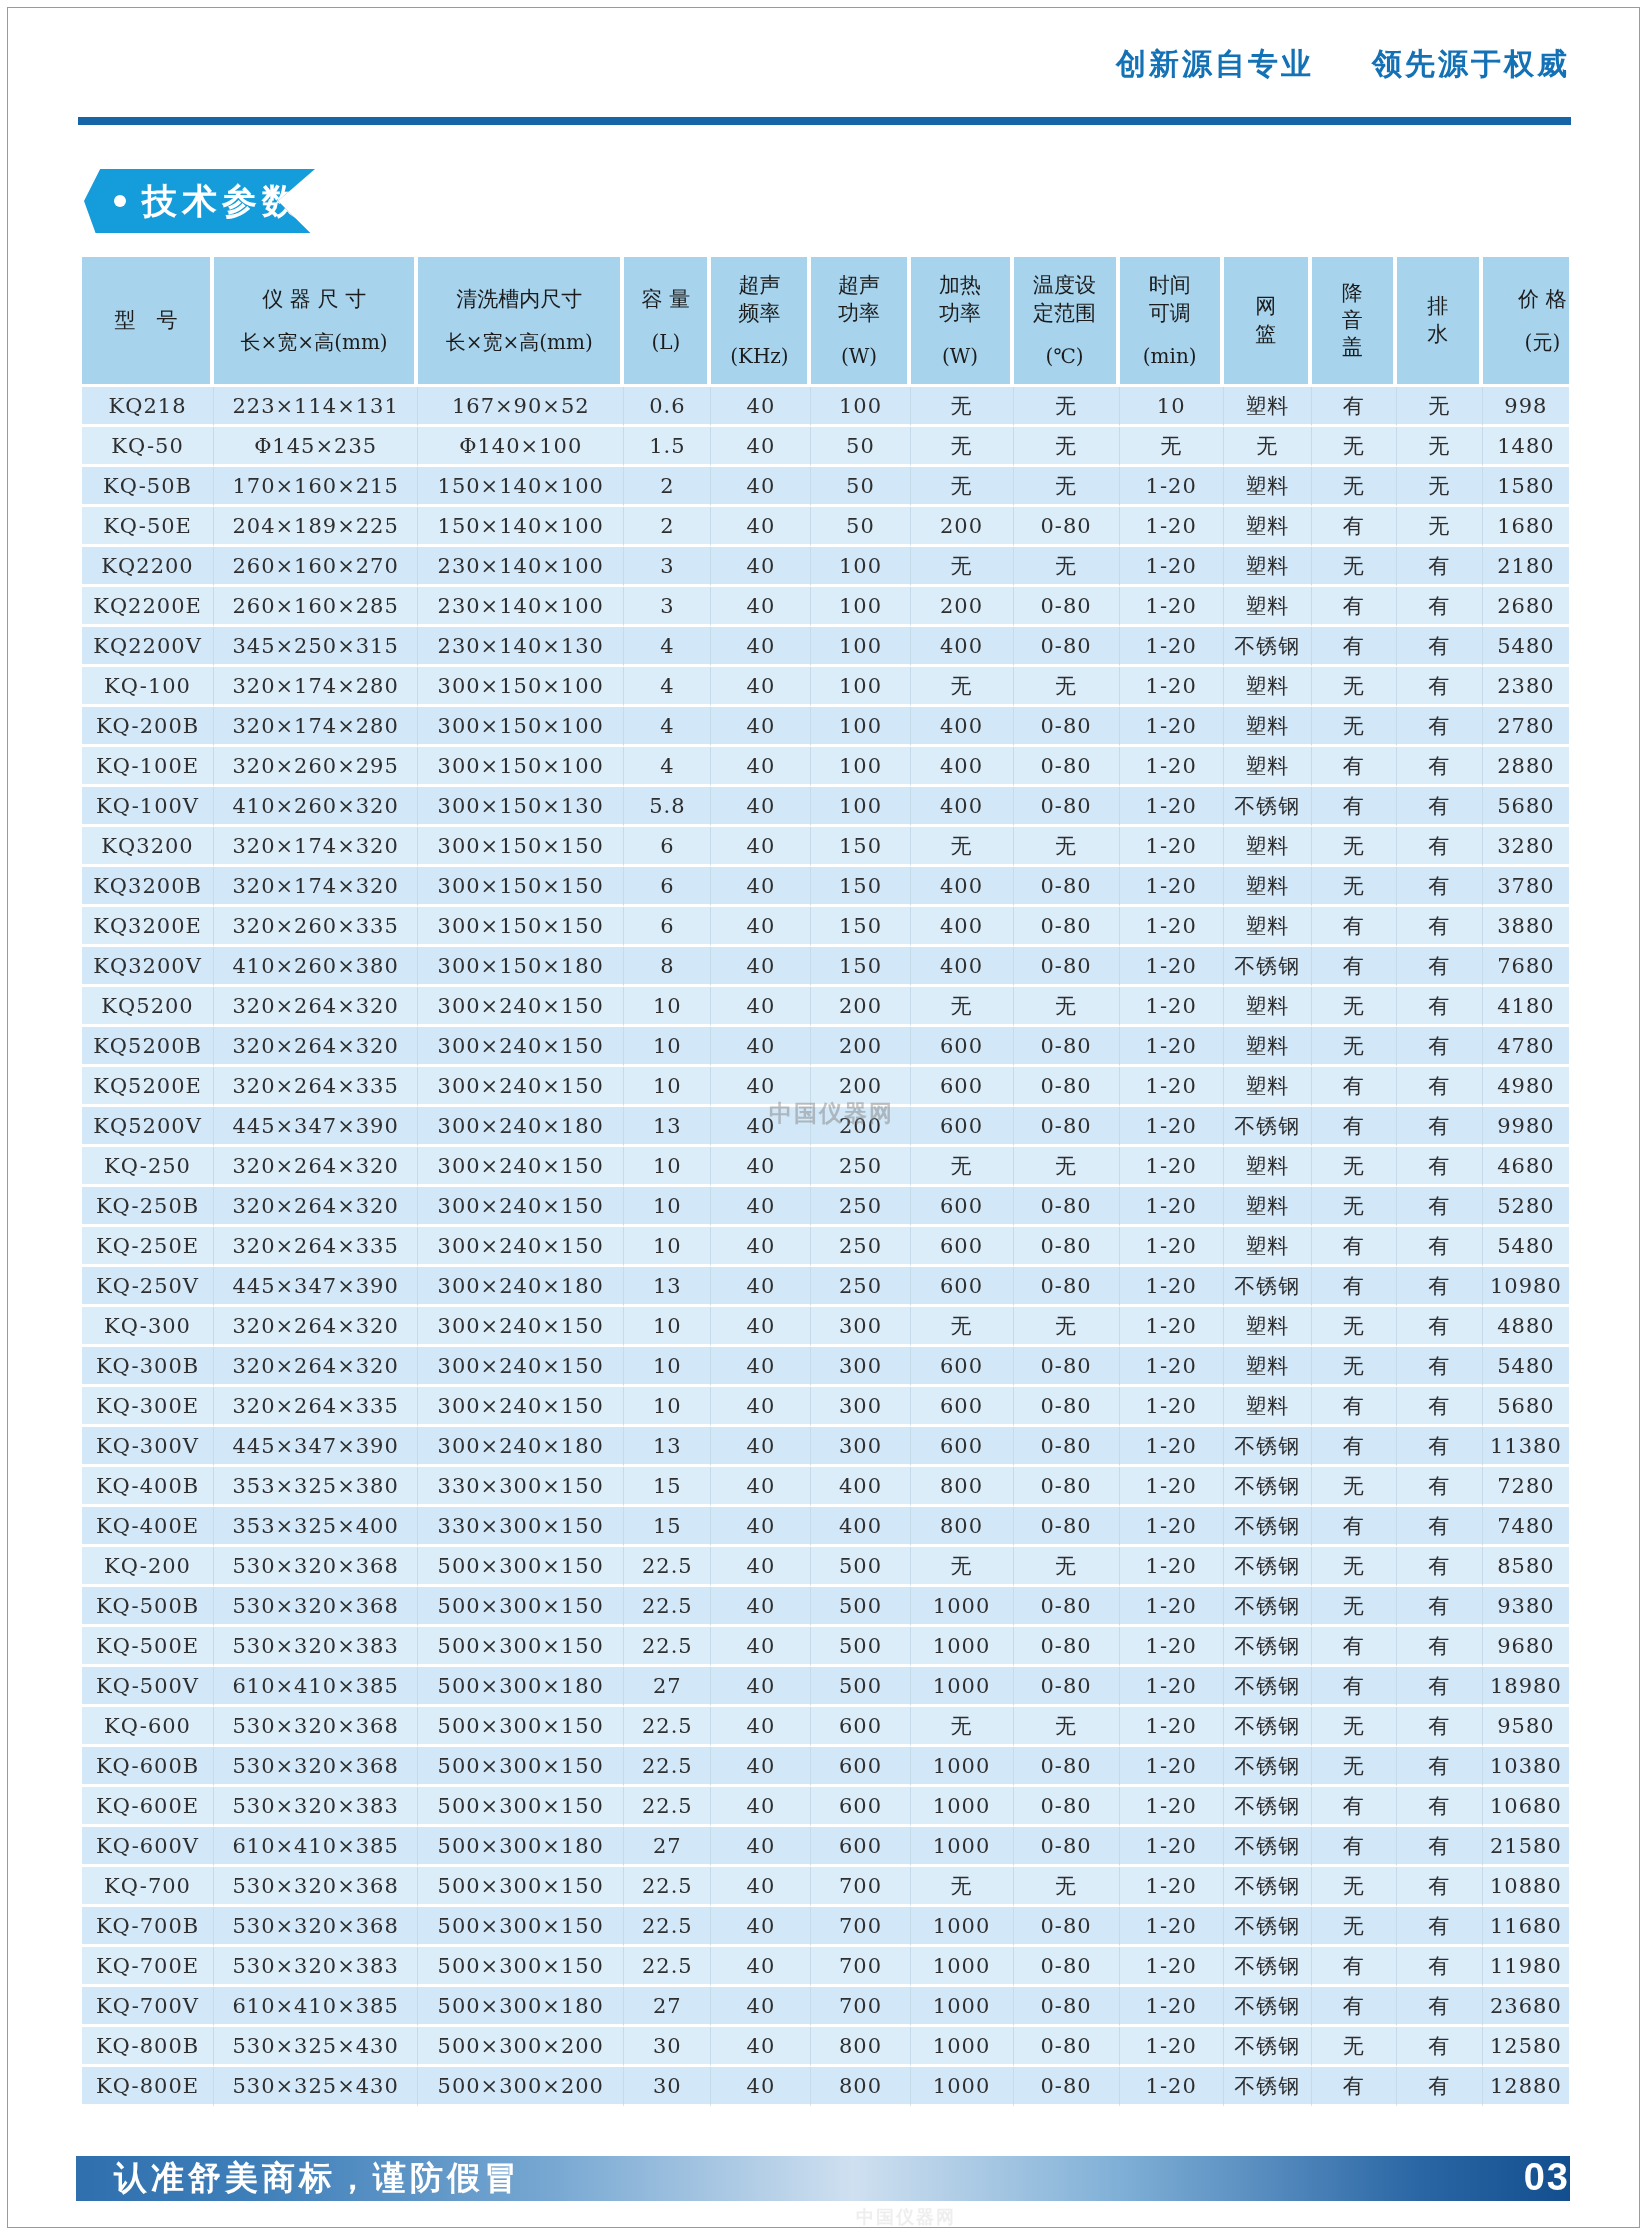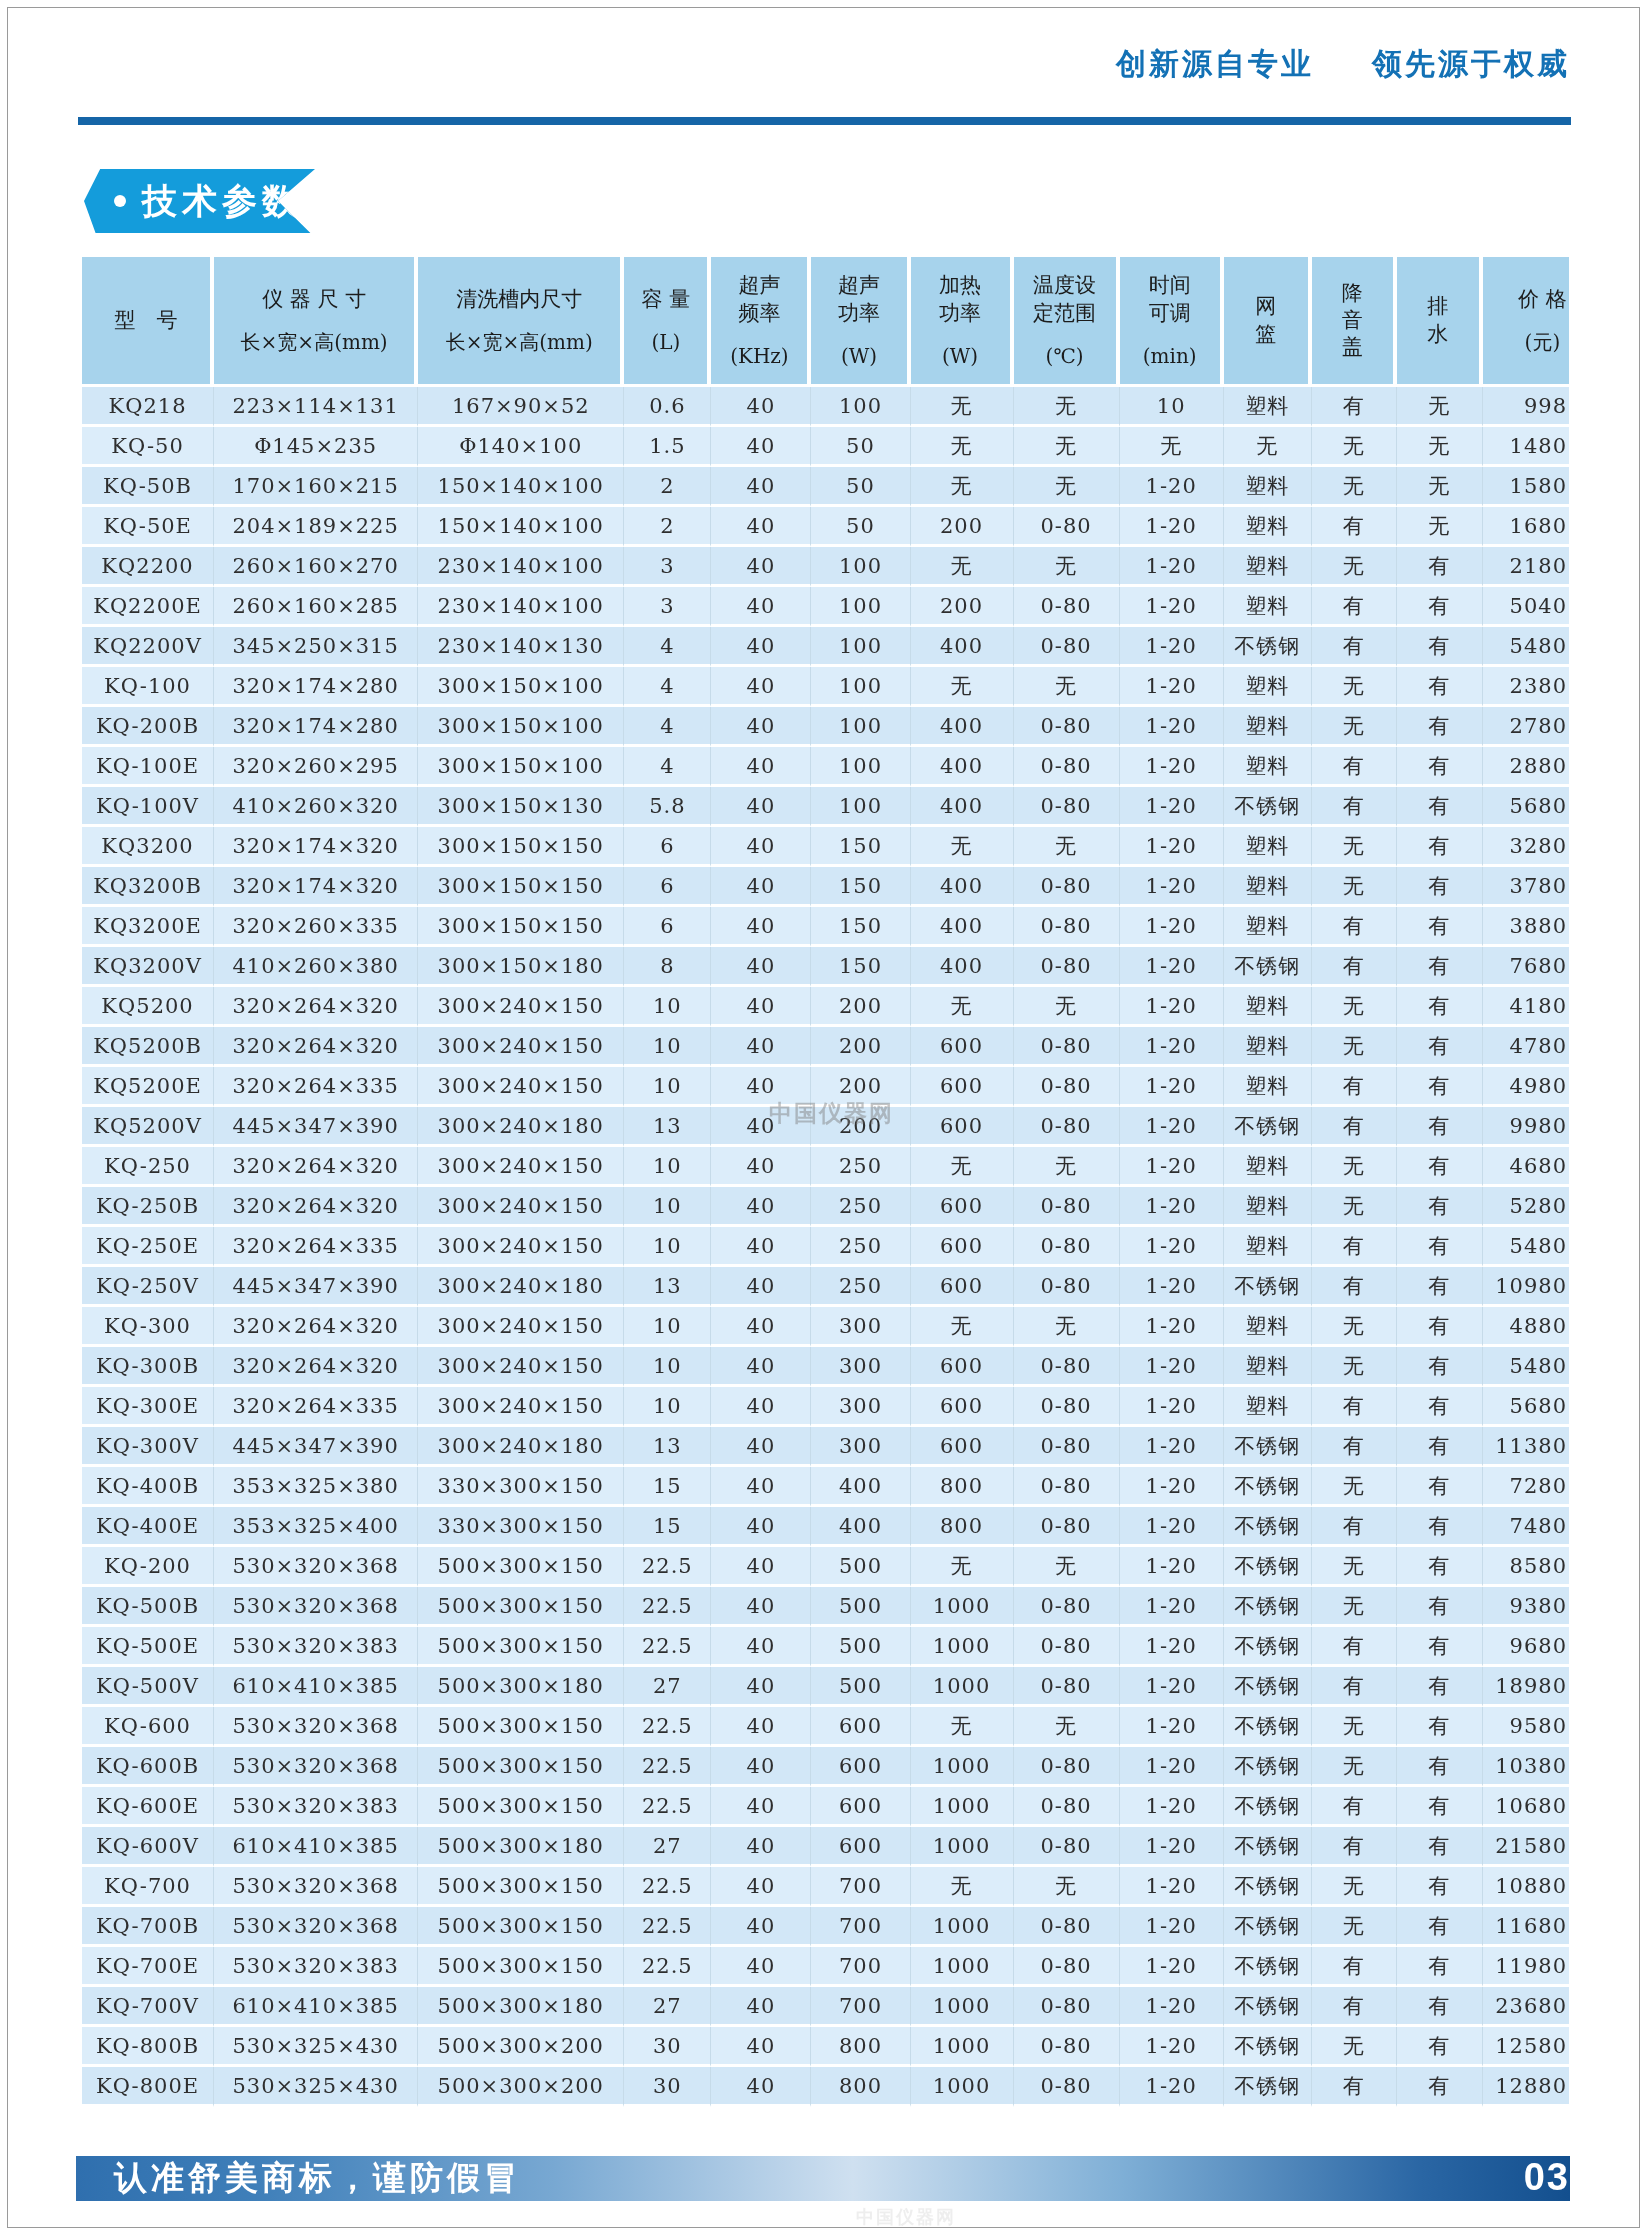--- a/index.html
+++ b/index.html
@@ -51,21 +51,21 @@
   }
   table.spec th:last-child{border-right:none;padding-left:35px;}
   table.spec th .h-unit{margin-top:16px;font-size:20px;}
   table.spec td{
     height:37px;padding:0 2px;text-align:center;vertical-align:middle;
     border-right:1px solid #c6dbe9;border-bottom:3px solid #fff;
     font-family:"DejaVu Serif","Liberation Serif",serif;
     font-size:21px;color:#2e2e2e;letter-spacing:1px;
     overflow:hidden;white-space:nowrap;
   }
-  table.spec td:last-child{border-right:none;text-align:right;}
+  table.spec td:last-child{border-right:none;}
   table.spec tbody tr:nth-child(odd){background:#d2e7f7;}
   table.spec tbody tr:nth-child(even){background:#dcedfa;}
   
   .watermark{
     position:absolute;left:769px;top:1098px;
     font-size:23px;font-weight:bold;color:#7d7d7d;opacity:.45;
     letter-spacing:2px;white-space:nowrap;
   }
   .watermark2{
     position:absolute;left:856px;top:2205px;
@@ -289,21 +289,21 @@
         <td>230×140×100</td>
         <td>3</td>
         <td>40</td>
         <td>100</td>
         <td>200</td>
         <td>0-80</td>
         <td>1-20</td>
         <td>塑料</td>
         <td>有</td>
         <td>有</td>
-        <td>5040</td>
+        <td>2680</td>
       </tr>
       <tr>
         <td>KQ2200V</td>
         <td>345×250×315</td>
         <td>230×140×130</td>
         <td>4</td>
         <td>40</td>
         <td>100</td>
         <td>400</td>
         <td>0-80</td>

